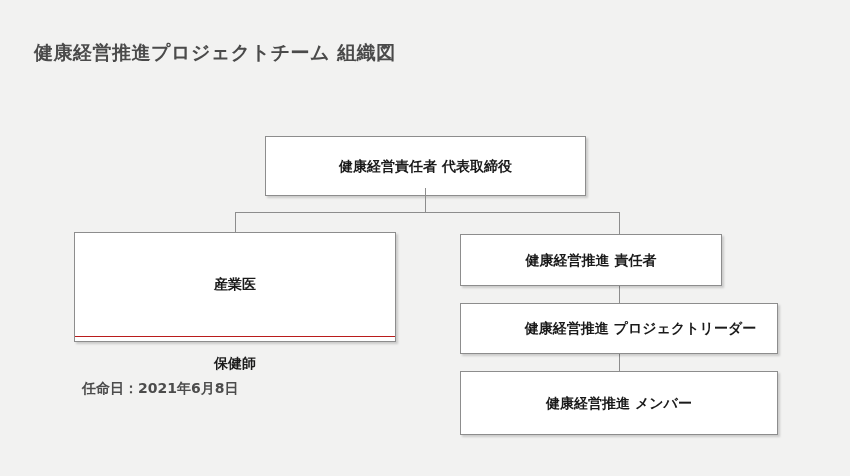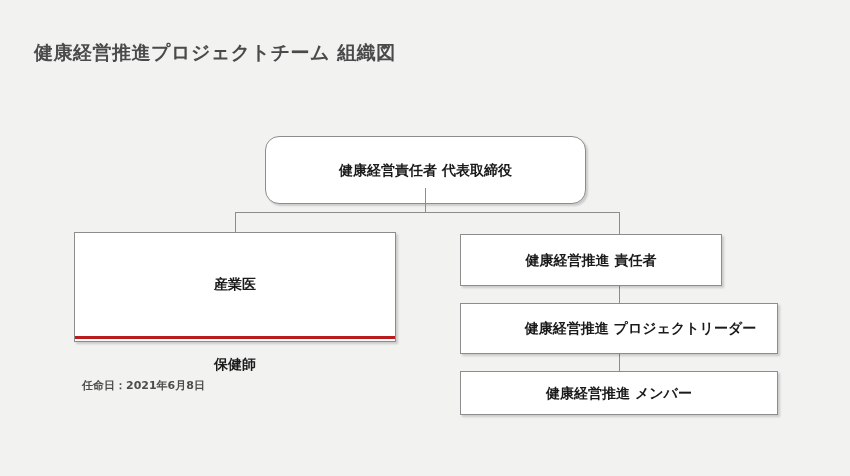--- a/index.html
+++ b/index.html
@@ -48,22 +48,21 @@
     font-weight: bold;
     text-align: center;
     line-height: 1.2;
   }
 
   
   #box-ceo {
     left: 265px;
     top: 136px;
     width: 321px;
-    height: 68px;
-    border-radius: 14px;
+    height: 60px;
   }
 
   
   #left-stack {
     position: absolute;
     left: 74px;
     top: 232px;
     width: 322px;
     height: 110px;
     box-sizing: border-box;
@@ -77,27 +76,27 @@
     height: 55px;
     display: flex;
     align-items: center;
     justify-content: center;
     color: #1a1a1a;
     font-size: 14px;
     font-weight: bold;
     margin-top: 24px;
   }
   #left-stack .stack-cell + .stack-cell {
-    border-top: 3px solid #b91c1c;
+    border-top: 1px solid #b91c1c;
   }
 
   
   #box-r1 { left: 460px; top: 234px; width: 262px; height: 52px; }
   #box-r2 { left: 460px; top: 303px; width: 318px; height: 51px; padding-left: 43px; }
-  #box-r3 { left: 460px; top: 371px; width: 318px; height: 44px; }
+  #box-r3 { left: 460px; top: 371px; width: 318px; height: 64px; }
 
   
   .conn {
     position: absolute;
     background: #8d8d8d;
   }
   .conn-v { width: 1px; }
   .conn-h { height: 1px; }
 
   
@@ -110,21 +109,21 @@
   #conn-right-down { left: 619px; top: 212px; height: 23px; }
   
   #conn-r1-r2 { left: 619px; top: 286px; height: 18px; }
   #conn-r2-r3 { left: 619px; top: 354px; height: 18px; }
 
   
   #dates {
     position: absolute;
     left: 82px;
     top: 376px;
-    font-size: 11px;
+    font-size: 14px;
     font-weight: bold;
     color: #4c4c4c;
     line-height: 1.85;
   }
   #dates div { white-space: nowrap; }
 </style>
 </head>
 <body>
 
 <div id="slide">

